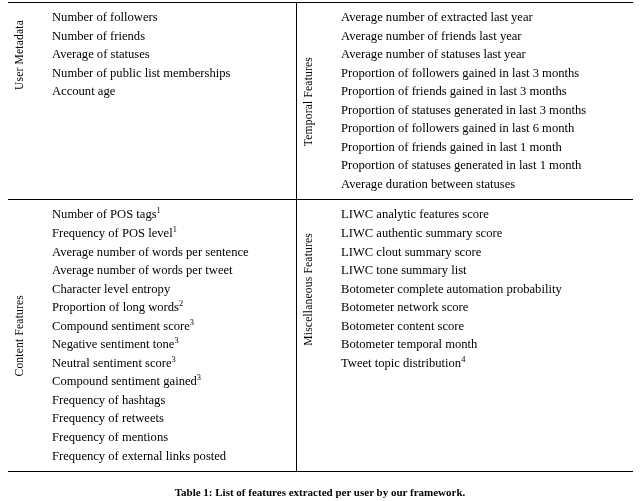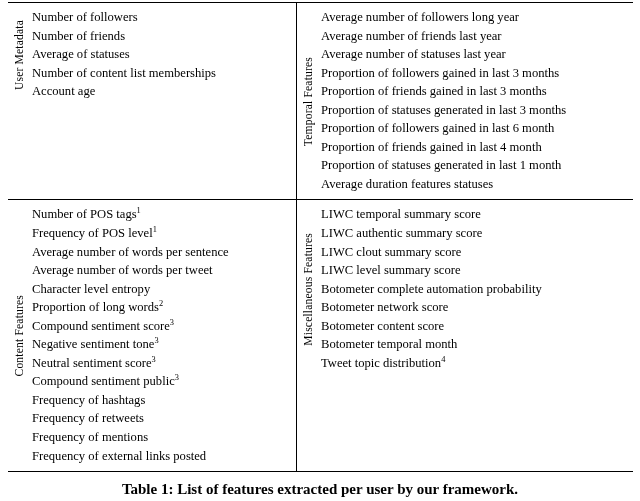--- a/index.html
+++ b/index.html
@@ -62,20 +62,21 @@
     letter-spacing: 0.2px;
   }
   .rowlabel span {
     writing-mode: vertical-rl;
     transform: rotate(180deg);
     white-space: nowrap;
   }
   .items {
     flex: 1 1 auto;
     padding: 5px 4px 6px 2px;
+    margin-left: 20px;
   }
   .items ul {
     list-style: none;
     margin: 0;
     padding: 0;
   }
   .items li {
     font-size: 12.6px;
     line-height: 18.55px;
     white-space: nowrap;
@@ -84,21 +85,21 @@
     font-size: 8.4px;
     line-height: 0;
     vertical-align: super;
   }
   .caption {
     position: absolute;
     left: 0;
     right: 0;
     bottom: 3px;
     text-align: center;
-    font-size: 15px;
+    font-size: 11px;
     font-weight: bold;
   }
   .caption .capnum { font-weight: bold; }
 </style>
 </head>
 <body>
 
 <div class="page">
 
   <div class="table-wrap">
@@ -108,43 +109,43 @@
         <td class="rule-top" style="width:288px;">
           <div class="cell">
             <div class="rowlabel">
               <span>User Metadata</span>
             </div>
             <div class="items">
               <ul>
                 <li><span>Number of followers</span></li>
                 <li><span>Number of friends</span></li>
                 <li><span>Average of statuses</span></li>
-                <li><span>Number of content list memberships</span></li>
+                <li><span>Number of public list memberships</span></li>
                 <li><span>Account age</span></li>
               </ul>
             </div>
           </div>
         </td>
         <td class="rule-top vsep" style="width:336px;">
           <div class="cell">
             <div class="rowlabel">
               <span>Temporal Features</span>
             </div>
             <div class="items">
               <ul>
-                <li><span>Average number of followers long year</span></li>
+                <li><span>Average number of extracted last year</span></li>
                 <li><span>Average number of friends last year</span></li>
                 <li><span>Average number of statuses last year</span></li>
                 <li><span>Proportion of followers gained in last 3 months</span></li>
                 <li><span>Proportion of friends gained in last 3 months</span></li>
                 <li><span>Proportion of statuses generated in last 3 months</span></li>
                 <li><span>Proportion of followers gained in last 6 month</span></li>
-                <li><span>Proportion of friends gained in last 4 month</span></li>
+                <li><span>Proportion of friends gained in last 1 month</span></li>
                 <li><span>Proportion of statuses generated in last 1 month</span></li>
-                <li><span>Average duration features statuses</span></li>
+                <li><span>Average duration between statuses</span></li>
               </ul>
             </div>
           </div>
         </td>
       </tr>
       <tr>
         <td class="rule-mid rule-bot">
           <div class="cell">
             <div class="rowlabel">
               <span>Content Features</span>
@@ -153,40 +154,40 @@
               <ul>
                 <li><span>Number of POS tags</span><sup>1</sup></li>
                 <li><span>Frequency of POS level</span><sup>1</sup></li>
                 <li><span>Average number of words per sentence</span></li>
                 <li><span>Average number of words per tweet</span></li>
                 <li><span>Character level entropy</span></li>
                 <li><span>Proportion of long words</span><sup>2</sup></li>
                 <li><span>Compound sentiment score</span><sup>3</sup></li>
                 <li><span>Negative sentiment tone</span><sup>3</sup></li>
                 <li><span>Neutral sentiment score</span><sup>3</sup></li>
-                <li><span>Compound sentiment public</span><sup>3</sup></li>
+                <li><span>Compound sentiment gained</span><sup>3</sup></li>
                 <li><span>Frequency of hashtags</span></li>
                 <li><span>Frequency of retweets</span></li>
                 <li><span>Frequency of mentions</span></li>
                 <li><span>Frequency of external links posted</span></li>
               </ul>
             </div>
           </div>
         </td>
         <td class="rule-mid rule-bot vsep">
           <div class="cell">
             <div class="rowlabel">
               <span>Miscellaneous Features</span>
             </div>
             <div class="items">
               <ul>
-                <li><span>LIWC temporal summary score</span></li>
+                <li><span>LIWC analytic features score</span></li>
                 <li><span>LIWC authentic summary score</span></li>
                 <li><span>LIWC clout summary score</span></li>
-                <li><span>LIWC level summary score</span></li>
+                <li><span>LIWC tone summary list</span></li>
                 <li><span>Botometer complete automation probability</span></li>
                 <li><span>Botometer network score</span></li>
                 <li><span>Botometer content score</span></li>
                 <li><span>Botometer temporal month</span></li>
                 <li><span>Tweet topic distribution</span><sup>4</sup></li>
               </ul>
             </div>
           </div>
         </td>
       </tr>

